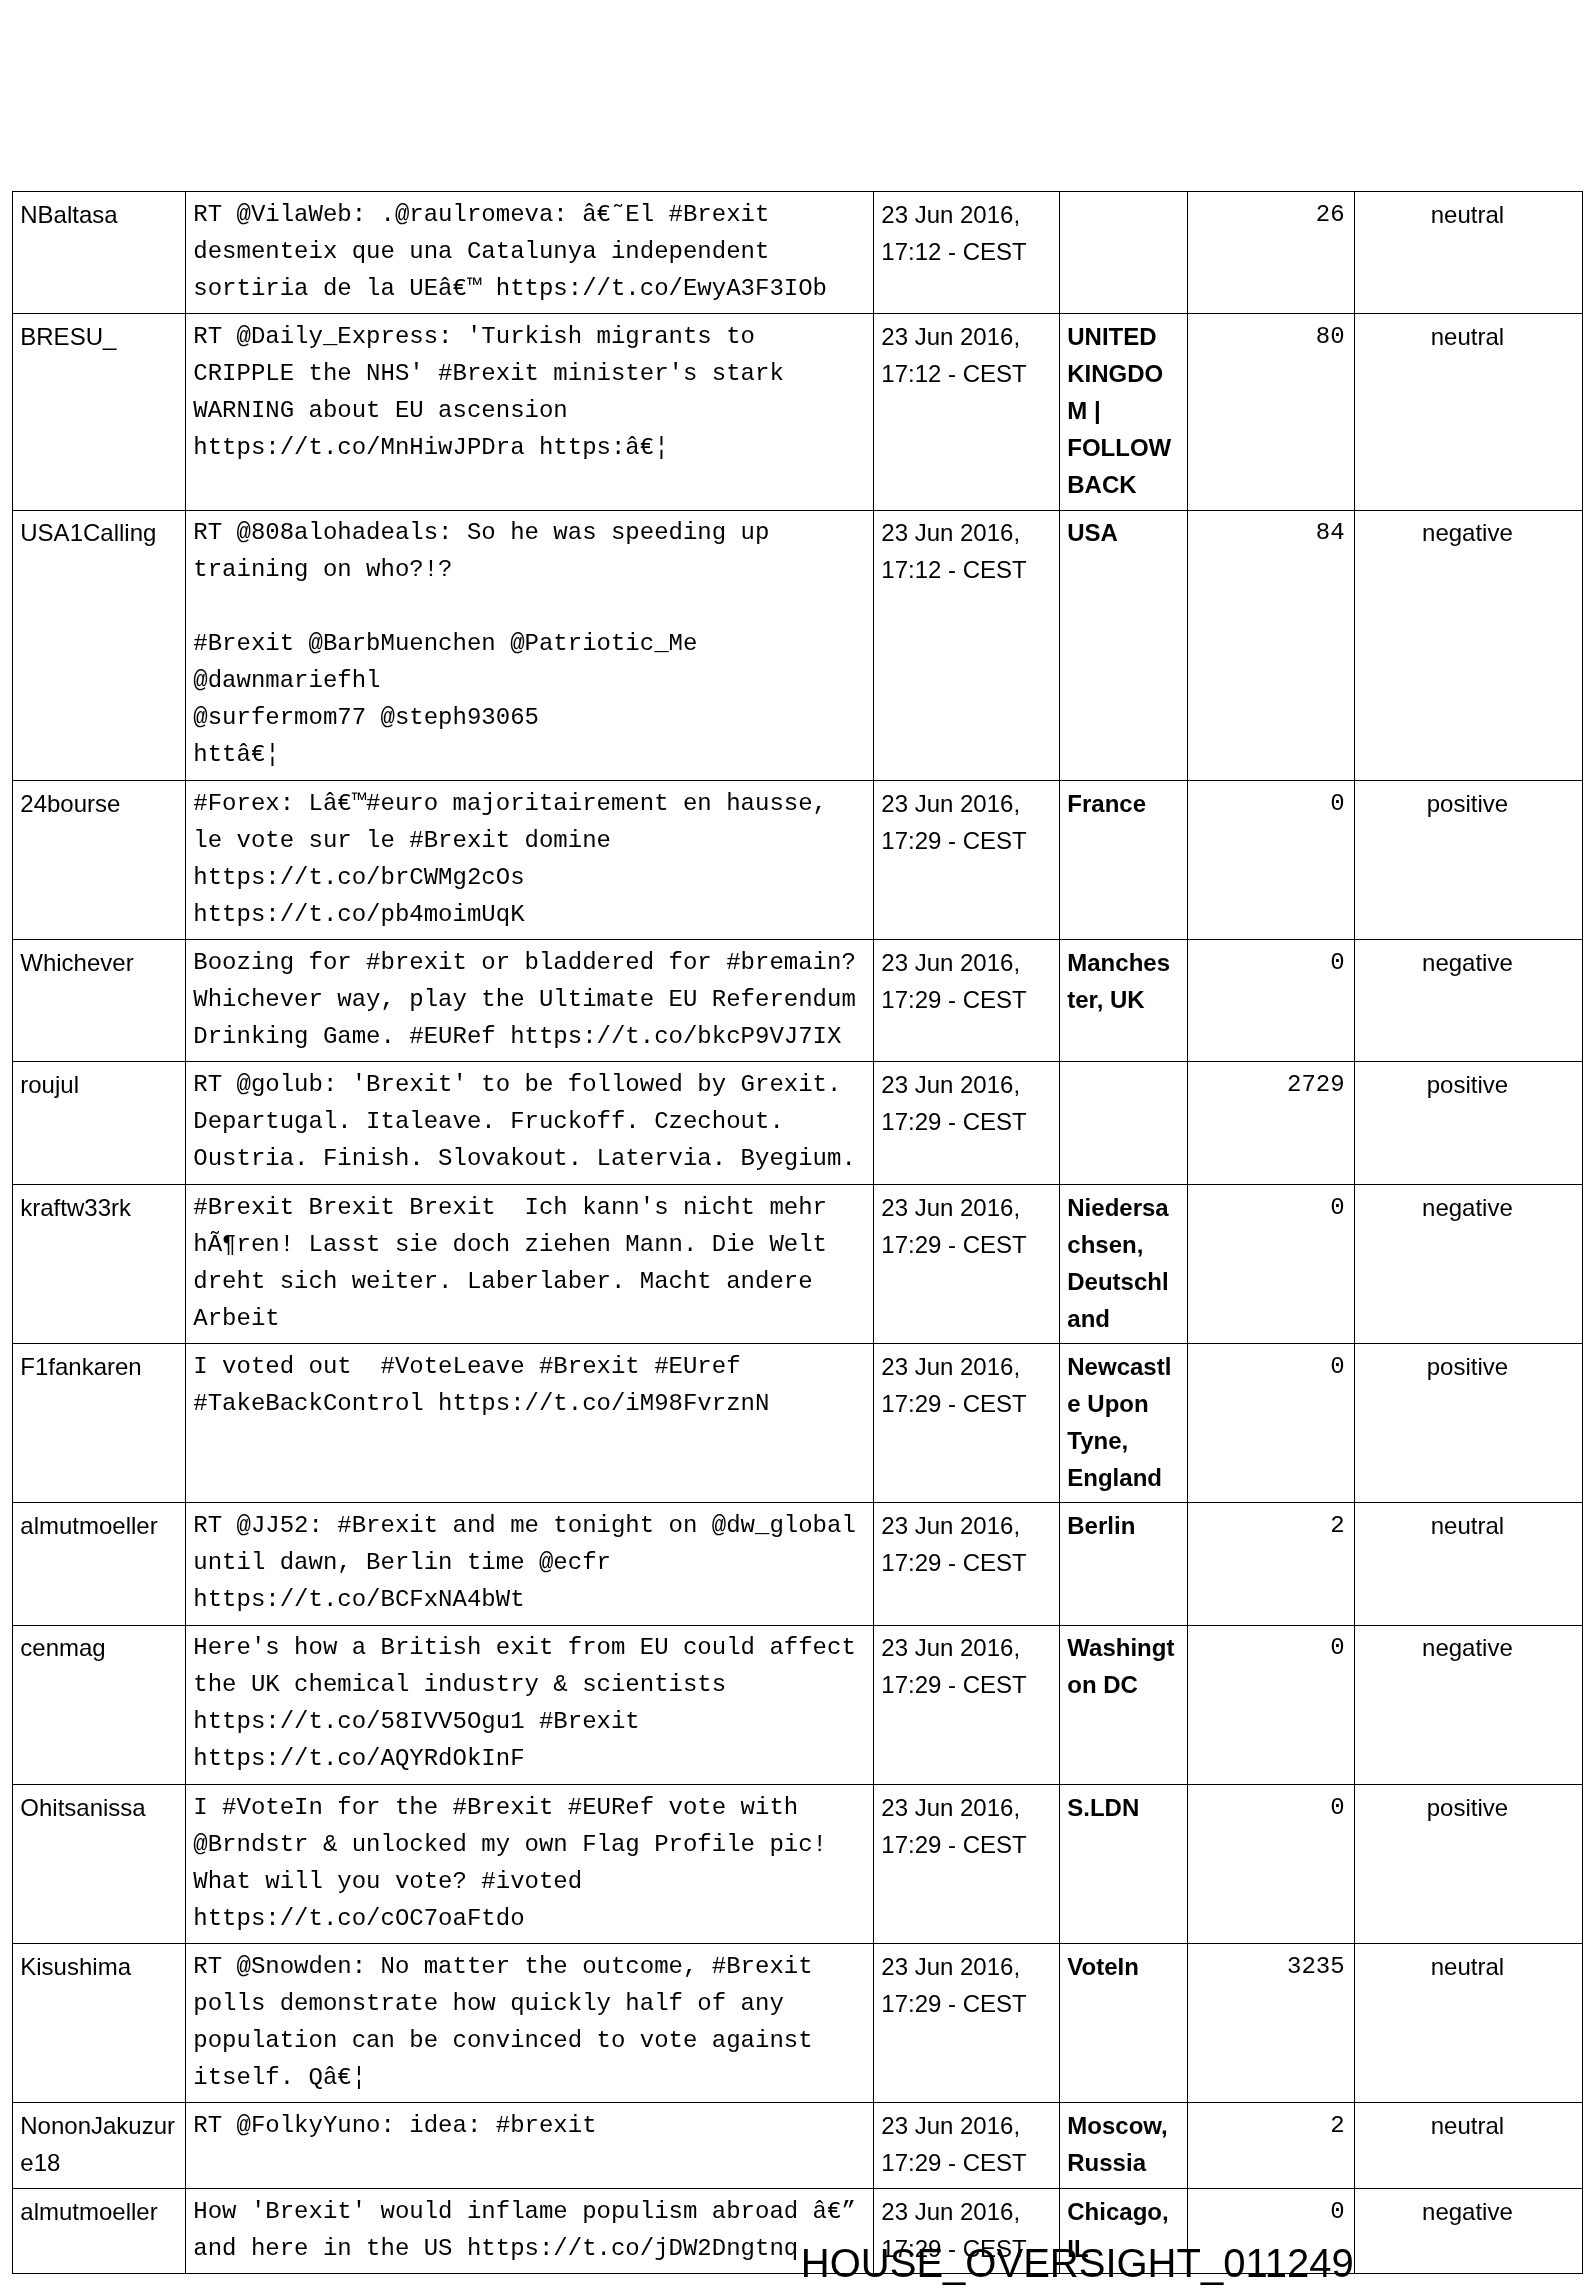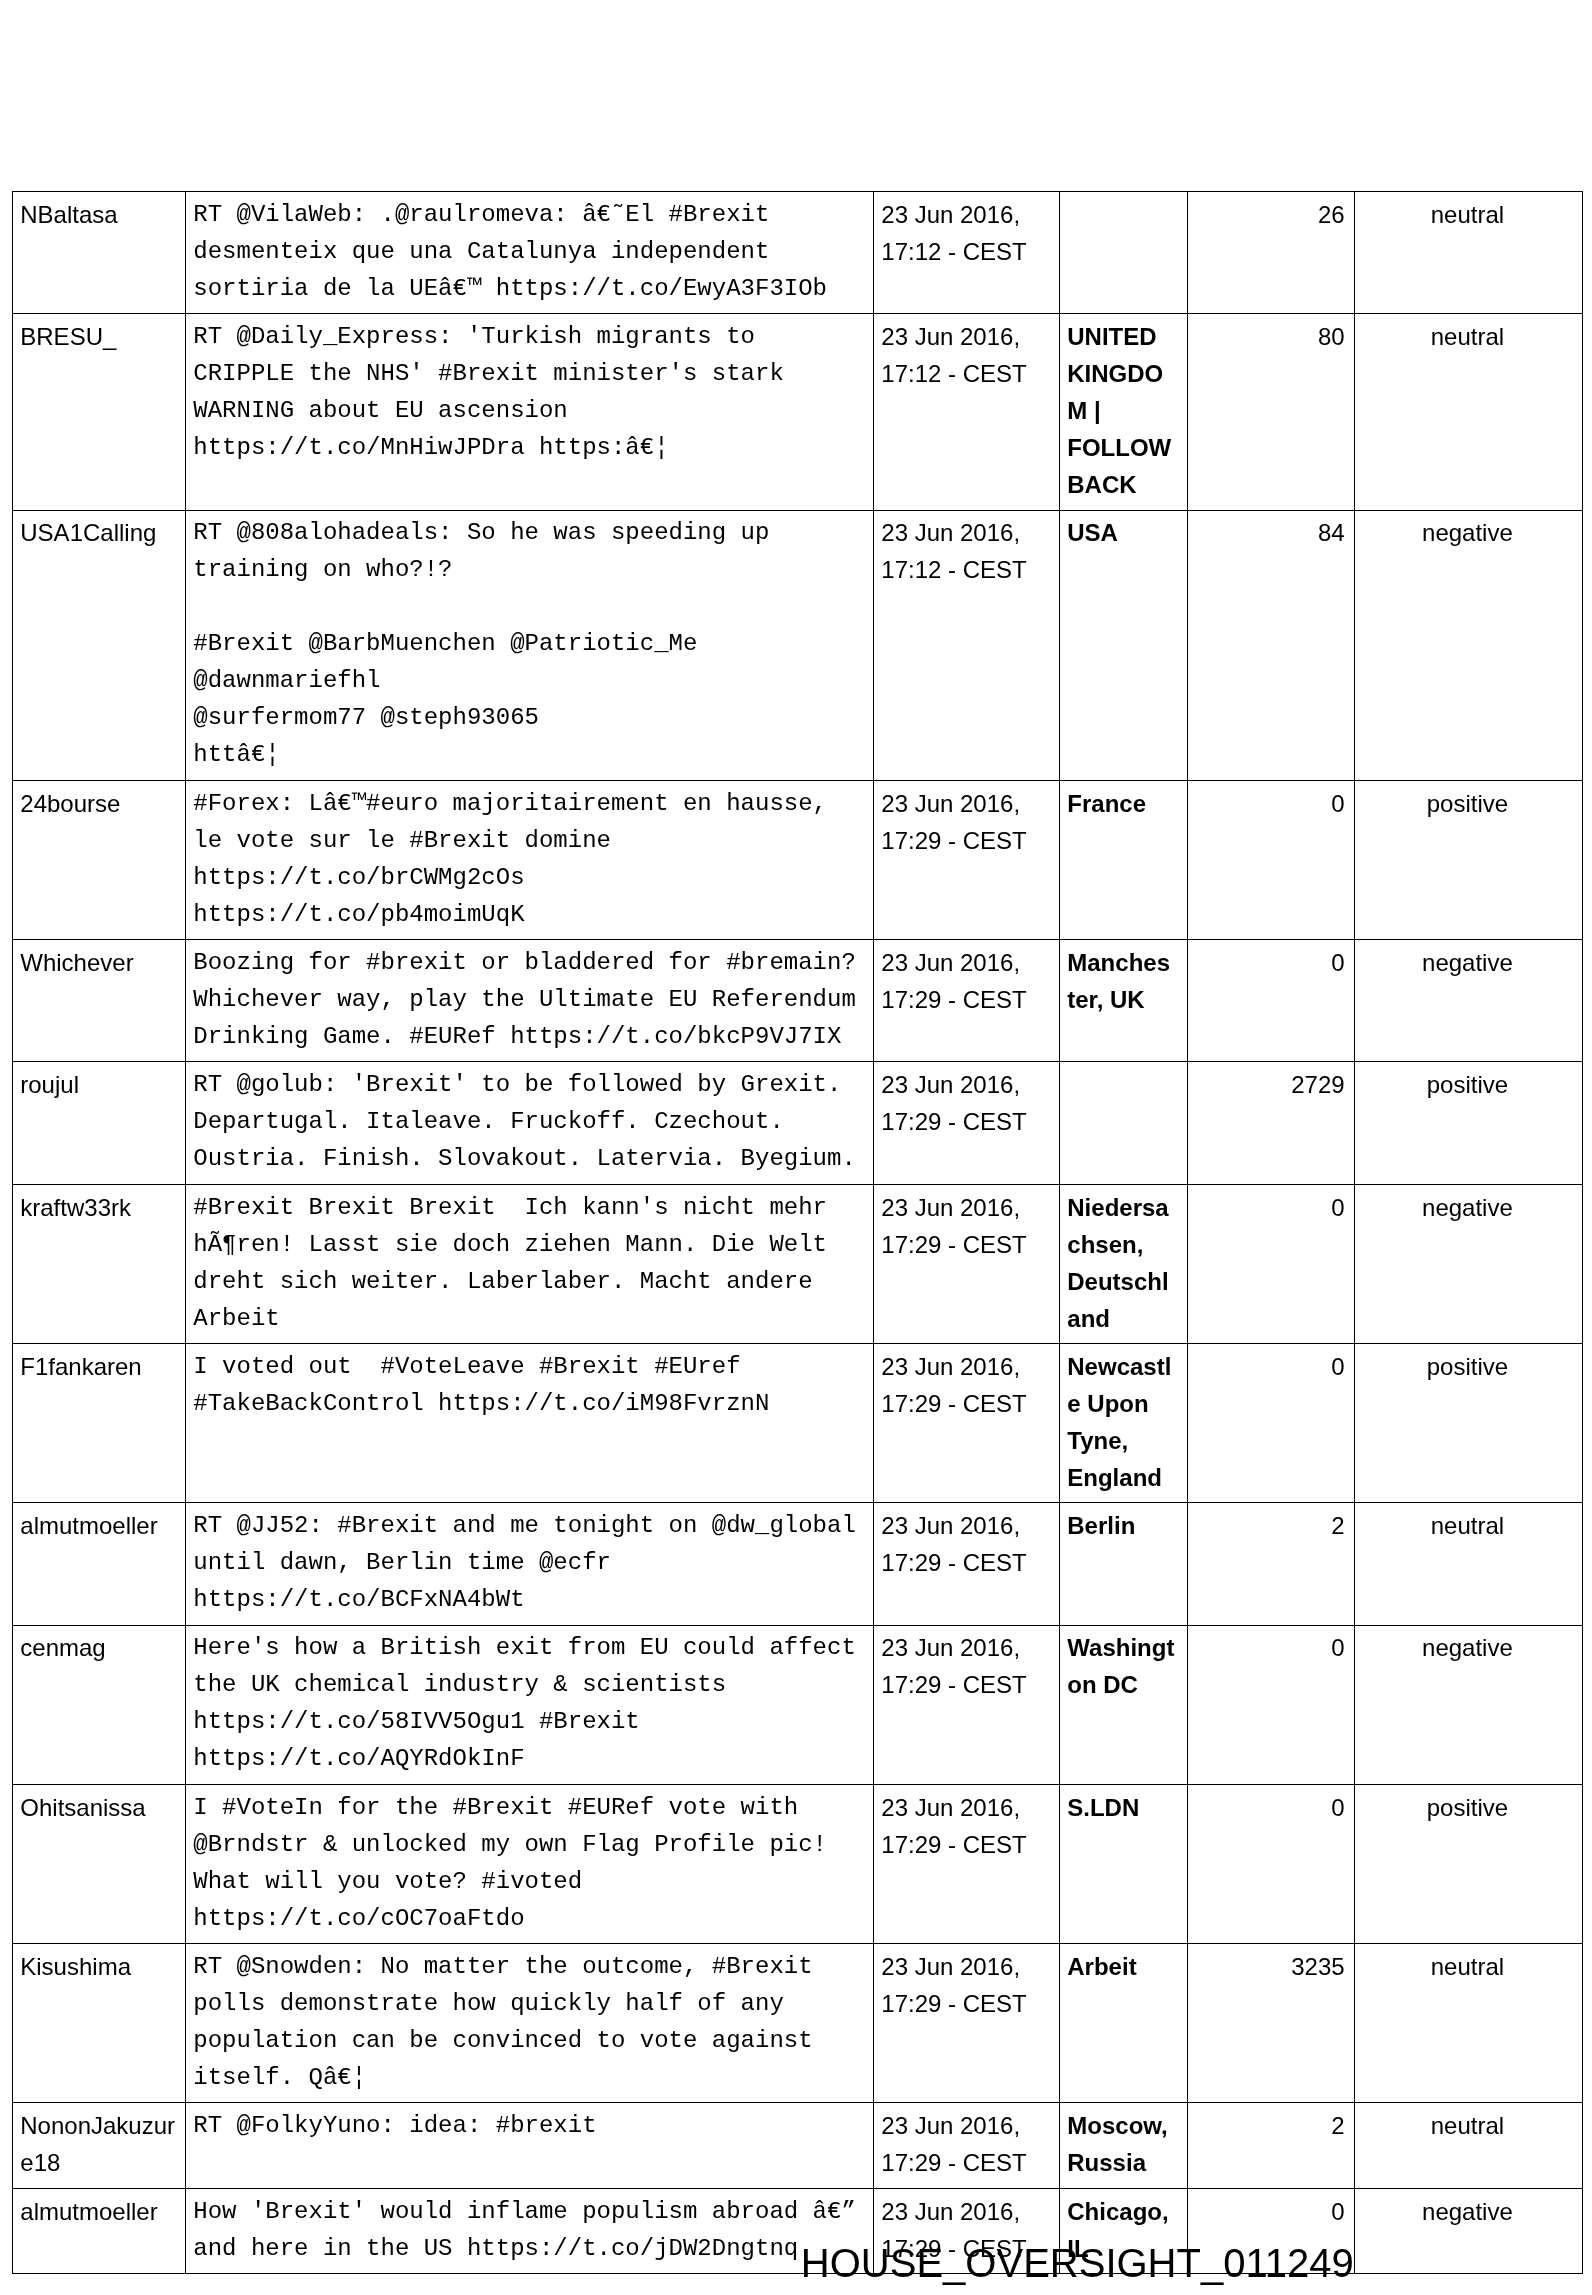--- a/index.html
+++ b/index.html
@@ -60,20 +60,21 @@
   }
   td.col-location{
     overflow-wrap:anywhere;
     word-break:break-word;
     padding-right:7.7px;
     font-weight:bold;
   }
   td.col-count{
     text-align:right;
     padding-right:11.6px;
+    font-family:Liberation Mono, monospace;
   }
   td.col-sentiment{
     padding-left:9px;
     text-align:center;
   }
   .bates{
     position:absolute;
     top:2247px;
     right:10.3px;
     font-size:40px;
@@ -190,21 +191,21 @@
           <td class="col-tweet">I #VoteIn for the #Brexit #EURef vote with @Brndstr &amp; unlocked my own Flag Profile pic! What will you vote? #ivoted https://t.co/cOC7oaFtdo</td>
           <td class="col-datetime">23 Jun 2016, 17:29 - CEST</td>
           <td class="col-location">S.LDN</td>
           <td class="col-count">0</td>
           <td class="col-sentiment">positive</td>
         </tr>
         <tr>
           <td class="col-username">Kisushima</td>
           <td class="col-tweet">RT @Snowden: No matter the outcome, #Brexit polls demonstrate how quickly half of any population can be convinced to vote against itself. Qâ€¦</td>
           <td class="col-datetime">23 Jun 2016, 17:29 - CEST</td>
-          <td class="col-location">Arbeit</td>
+          <td class="col-location">VoteIn</td>
           <td class="col-count">3235</td>
           <td class="col-sentiment">neutral</td>
         </tr>
         <tr>
           <td class="col-username">NononJakuzure18</td>
           <td class="col-tweet">RT @FolkyYuno: idea: #brexit</td>
           <td class="col-datetime">23 Jun 2016, 17:29 - CEST</td>
           <td class="col-location">Moscow, Russia</td>
           <td class="col-count">2</td>
           <td class="col-sentiment">neutral</td>

